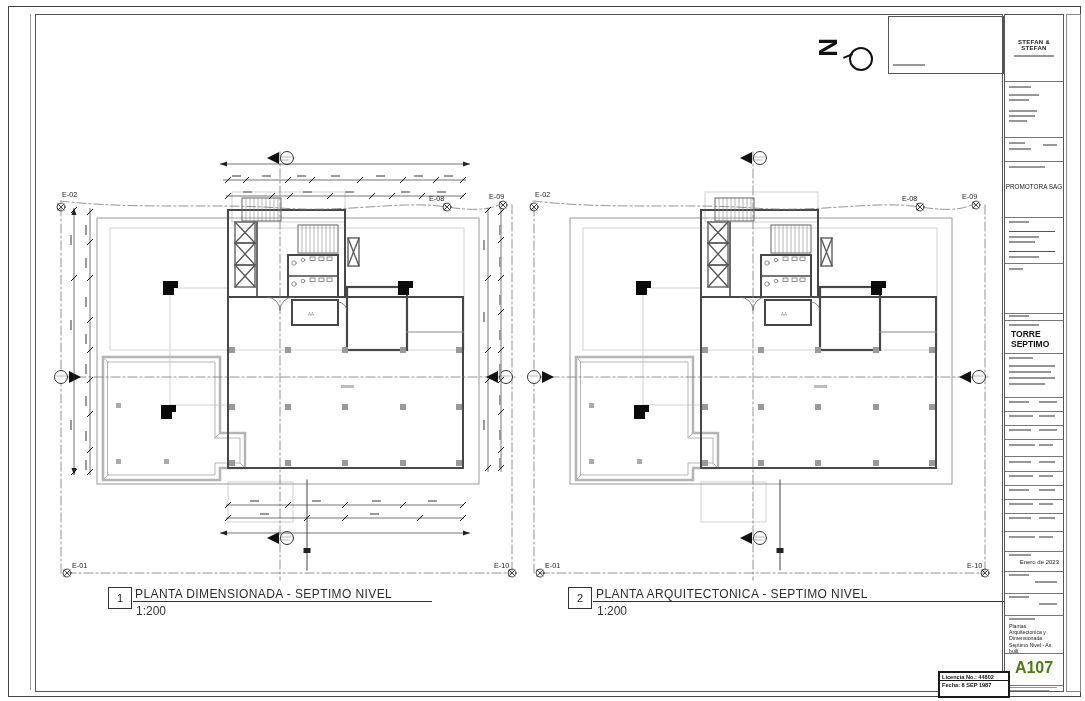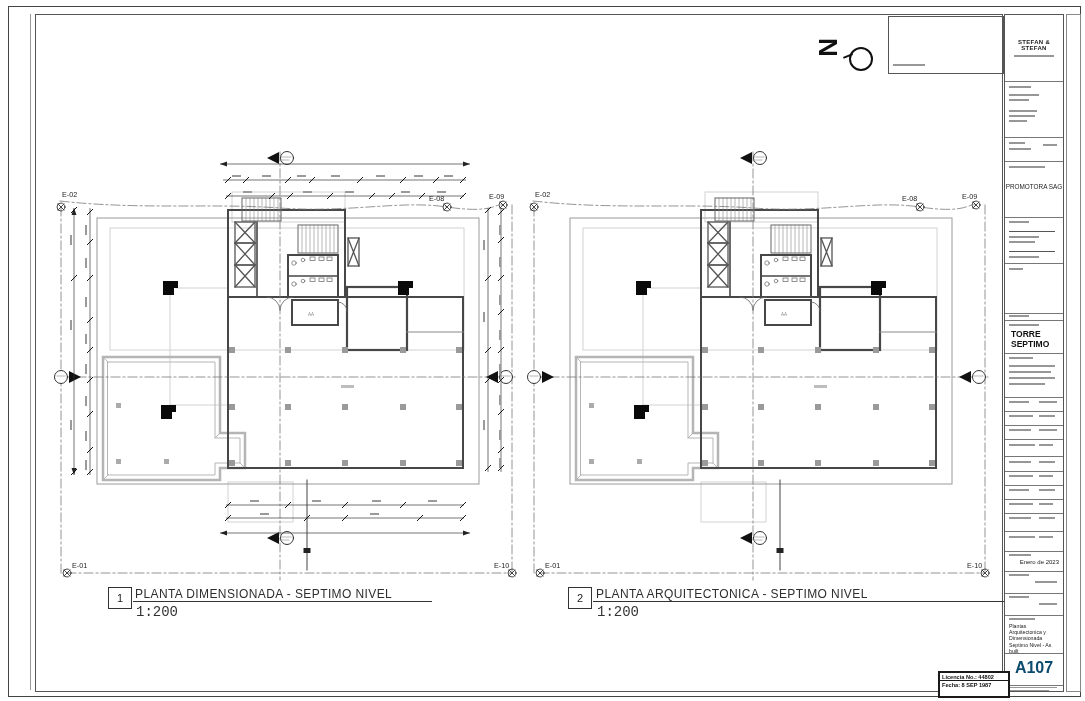--- a/index.html
+++ b/index.html
@@ -6,21 +6,21 @@
   body{width:1085px;height:701px;position:relative;font-family:"Liberation Sans",sans-serif;color:#222;overflow:hidden;}
   .abs{position:absolute;}
   .frame{position:absolute;border:1px solid #444;}
   .b{position:absolute;height:2px;background:#979797;}
   .hline{position:absolute;left:0;width:100%;height:1px;background:#777;}
   .tb{position:absolute;left:1004px;top:14px;width:58px;height:676px;border:1px solid #555;background:#fff;}
   .tb-center{position:absolute;width:100%;text-align:center;}
   svg{position:absolute;left:0;top:0;pointer-events:none;}
   svg text{font-family:"Liberation Sans",sans-serif;}
   .plan-title{position:absolute;font-size:12px;letter-spacing:.4px;color:#2e2e2e;white-space:nowrap;}
-  .plan-scale{position:absolute;font-size:14px;color:#333;font-family:Liberation Mono, monospace;}
+  .plan-scale{position:absolute;font-size:12px;color:#333;}
   .numbox{position:absolute;width:22px;height:20px;border:1px solid #333;font-size:11px;display:flex;align-items:center;justify-content:center;color:#222;background:#fff;}
   .underline{position:absolute;height:1px;background:#333;}
   .stamp{position:absolute;left:938px;top:671px;width:68px;height:23px;border:2px solid #1a1a1a;background:#fff;font-size:5.6px;font-weight:bold;color:#111;z-index:5;}
   .stamp .row{padding:1px 2px 0 2px;white-space:nowrap;}
   .stamp .div{height:1px;background:#1a1a1a;}
 </style>
 </head>
 <body>
 
 <div class="frame" style="left:8px;top:6px;width:1071px;height:689px;"></div>
@@ -319,21 +319,21 @@
   <div class="abs" style="right:4px;top:544px;font-size:6px;color:#222;">Enero de 2023</div>
 
   <span class="b" style="left:4px;top:559px;width:20px;"></span>
     <span class="b" style="left:30px;top:566px;width:22px;"></span>
   <span class="b" style="left:4px;top:581px;width:20px;"></span>
     <span class="b" style="left:34px;top:588px;width:18px;"></span>
 
   <span class="b" style="left:4px;top:603px;width:26px;"></span>
   <div class="abs" style="left:4px;top:608px;width:50px;font-size:5.2px;line-height:6.2px;color:#222;">Plantas Arquitectonica y Dimensionada Septimo Nivel - As built</div>
 
-  <div class="tb-center" style="top:644px;font-size:16px;font-weight:bold;color:#0c4a6e;">A107</div>
+  <div class="tb-center" style="top:644px;font-size:16px;font-weight:bold;color:#4d7c0f;">A107</div>
 
   <span class="b" style="left:4px;top:672px;width:48px;height:1px;"></span>
   <span class="b" style="left:4px;top:675px;width:40px;height:1px;"></span>
 </div>
 
 <div class="stamp">
   <div class="row">Licencia No.: 44802</div>
   <div class="div"></div>
   <div class="row">Fecha: 8 SEP 1987</div>
 </div>

